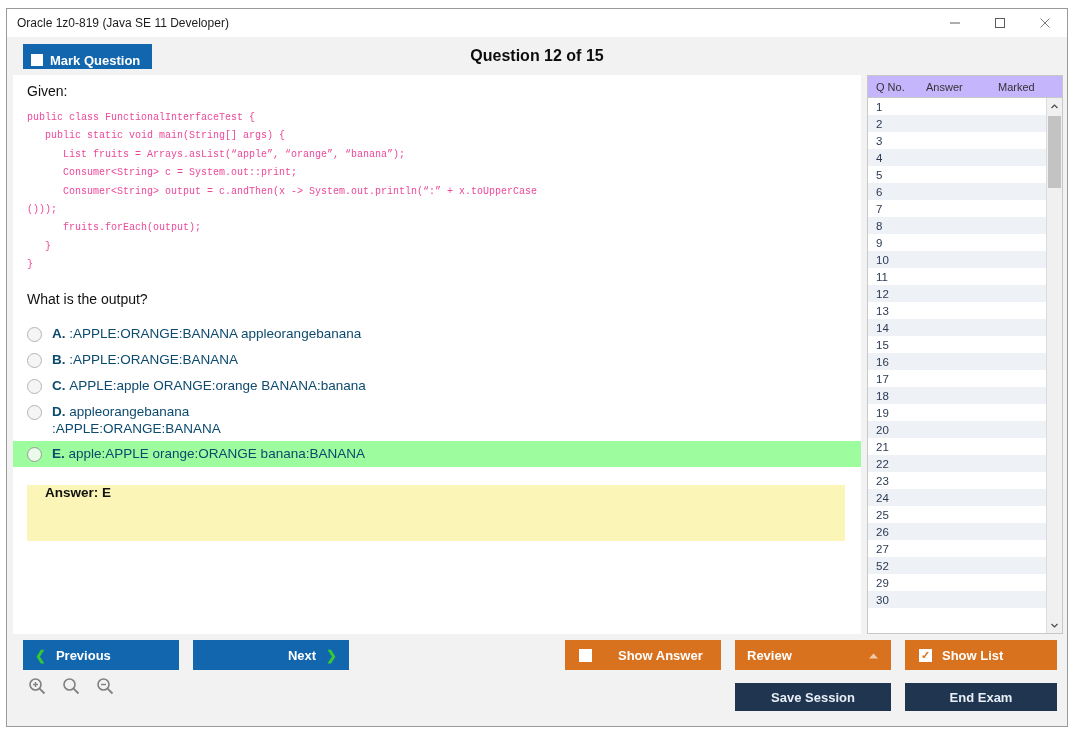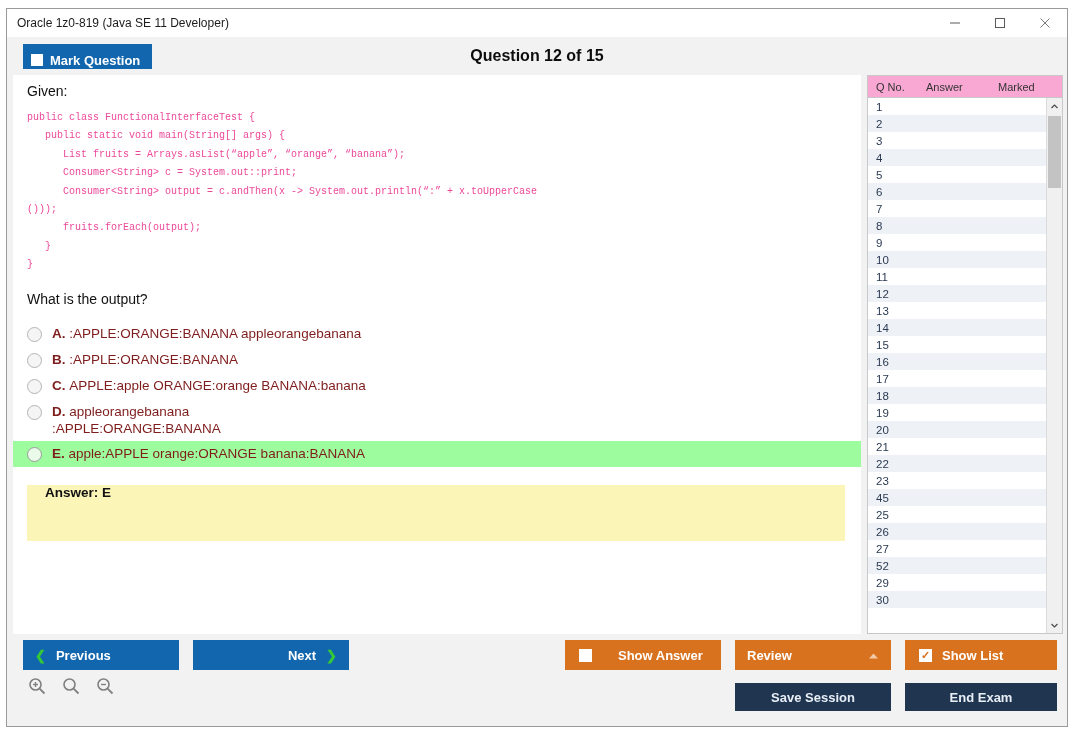--- a/index.html
+++ b/index.html
@@ -91,42 +91,42 @@
     min-height: 26px;
     cursor: pointer;
   }
   .option.correct { background: #9dfc9d; }
   .radio {
     width: 15px; height: 15px; border-radius: 50%;
     border: 1px solid #b4b4b4; background: #f5f5f5;
     flex: none; margin-top: 2px; margin-right: 10px;
   }
   .option.correct .radio { background: #eafbea; border-color: #9a9a9a; }
-  .otext { font-size: 13.5px; color: #7f1d1d; line-height: 17px; }
+  .otext { font-size: 13.5px; color: #0c4a6e; line-height: 17px; }
   .otext b { font-weight: bold; }
   .answerbox {
     margin: 18px 0 0 14px; width: 818px; height: 56px;
     background: #fbf5b8;
     display: flex; 
   }
   .answerbox span {
     font-size: 13.5px; font-weight: bold; color: #111;
     padding-left: 18px;
   }
   
   .listpanel {
     margin-left: 6px; margin-right: 6px;
     width: 196px; background: #ffffff;
     border: 1px solid #c8c8c8;
     display: flex; flex-direction: column;
     flex: none; overflow: hidden;
   }
   .list-head {
     height: 22px; display: flex; align-items: center;
-    border-bottom: 1px solid #c8c8c8; background: #f9a8d4;
+    border-bottom: 1px solid #c8c8c8; background: #c4b5fd;
     flex: none;
   }
   .list-head div {
     font-size: 11px; color: #333;
   }
   .col-q { width: 58px; padding-left: 8px; }
   .col-a { width: 72px; }
   .col-m { width: 60px; }
   .list-body {
     flex: 1; display: flex; min-height: 0;
@@ -374,21 +374,21 @@
               <div class="cell qn">22</div>
               <div class="cell"></div>
               <div class="cell"></div>
             </div>
             <div class="row">
               <div class="cell qn">23</div>
               <div class="cell"></div>
               <div class="cell"></div>
             </div>
             <div class="row alt">
-              <div class="cell qn">45</div>
+              <div class="cell qn">24</div>
               <div class="cell"></div>
               <div class="cell"></div>
             </div>
             <div class="row">
               <div class="cell qn">25</div>
               <div class="cell"></div>
               <div class="cell"></div>
             </div>
             <div class="row alt">
               <div class="cell qn">26</div>

